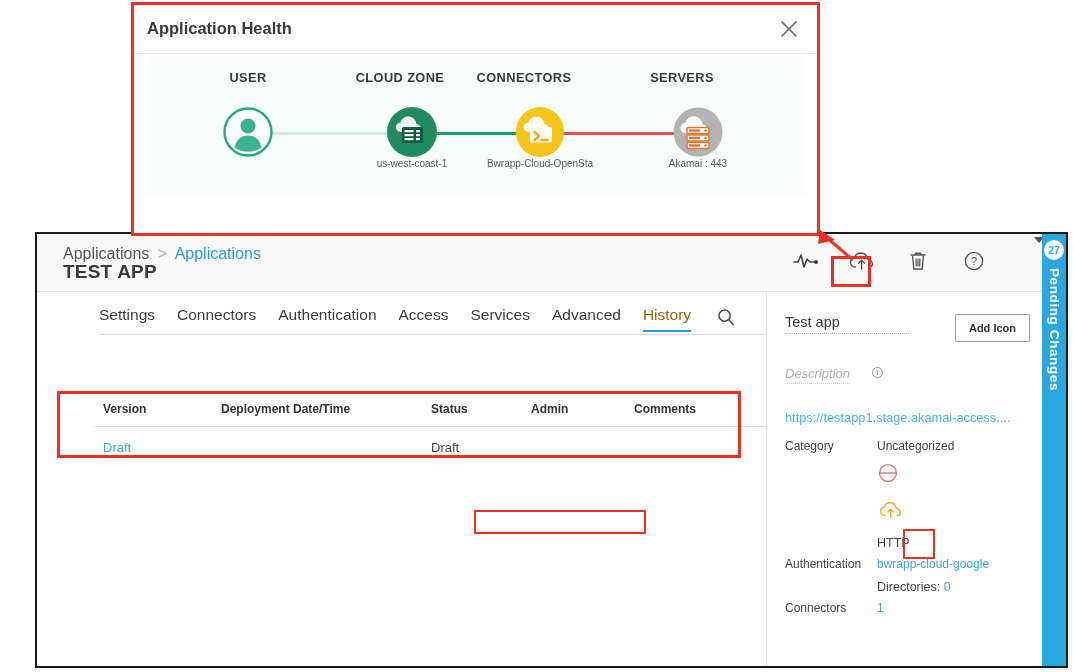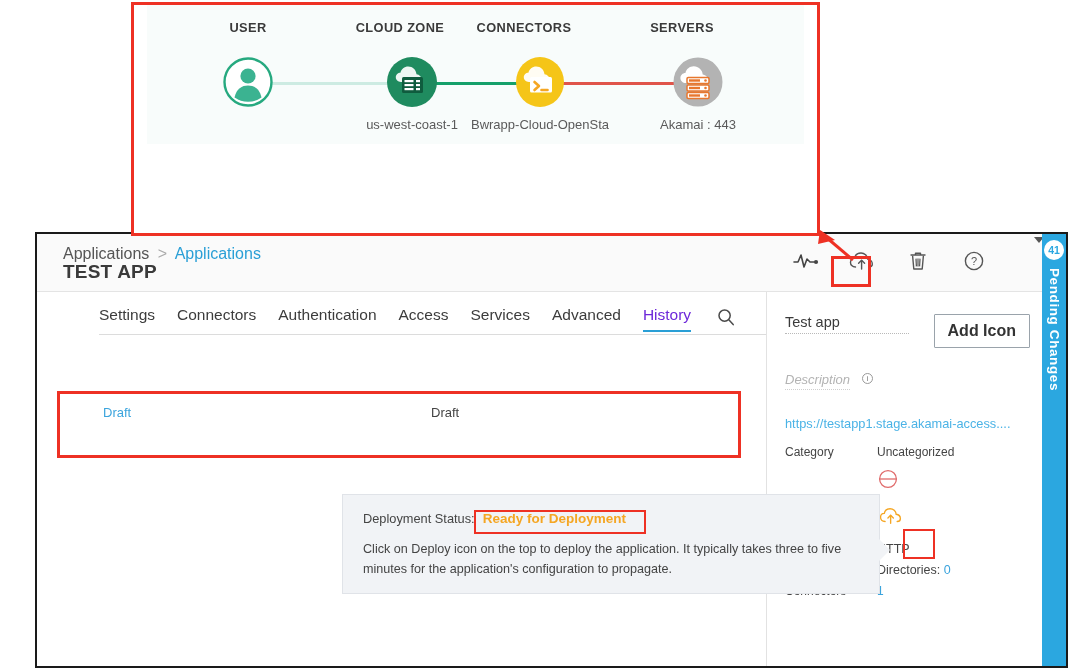--- a/index.html
+++ b/index.html
@@ -64,21 +64,21 @@
     background: #fff;
   }
   .tabs {
     position: absolute; left: 62px; top: 14px;
     display: flex; align-items: baseline; gap: 22px;
   }
   .tab {
     font-size: 15.5px; color: #3c3c3c; cursor: pointer;
     padding-bottom: 6px; white-space: nowrap;
   }
-  .tab.active { color: #6d28d9; border-bottom: 2.5px solid #2a9fd6; }
+  .tab.active { color: #a16207; border-bottom: 2.5px solid #2a9fd6; }
   .tab-search { margin-left: 4px; cursor: pointer; align-self: center; }
   .tabs-underline {
     position: absolute; left: 62px; top: 42px; width: 680px;
     border-bottom: 1px solid #dcdcdc;
   }
 
   
   .history-table {
     position: absolute; left: 58px; top: 158px;
     width: 681px;
@@ -107,26 +107,26 @@
     border-left: 1px solid #e2e2e2;
     padding: 22px 0 0 18px;
   }
   .dp-namerow { display: flex; align-items: flex-start; justify-content: space-between; padding-right: 12px; }
   .dp-name {
     font-size: 14.5px; color: #3a3a3a;
     border-bottom: 1px dotted #b9b9b9;
     width: 124px; padding-bottom: 3px;
   }
   .add-icon-btn {
-    font-size: 16px; font-weight: bold; color: #333;
+    font-size: 11px; font-weight: bold; color: #333;
     border: 1px solid #9aa3ab; background: #fff;
     padding: 7px 13px; cursor: pointer; border-radius: 1px;
     white-space: nowrap;
   }
-  .dp-descrow { margin-top: 24px; display: flex; align-items: flex-start; gap: 12px; }
+  .dp-descrow { margin-top: 24px; display: flex; align-items: flex-start; gap: 22px; }
   .dp-desc {
     font-size: 13px; color: #b3b3b3; font-style: italic;
     border-bottom: 1px dotted #cfcfcf; padding-bottom: 2px;
   }
   .info-dot {
     width: 11px; height: 11px; border-radius: 50%;
     border: 1px solid #9a9a9a; color: #7a7a7a;
     font-size: 8px; line-height: 9px; text-align: center;
     font-style: normal; margin-top: 1px;
   }
@@ -223,21 +223,21 @@
     text-align: center; transform: translateX(-50%);
   }
   .hm-node {
     position: absolute; top: 52px;
     transform: translateX(-50%);
     text-align: center;
   }
   .hm-nodelabel {
     position: absolute; top: 104px;
     transform: translateX(-50%);
-    font-size: 13px; color: #5a5a5a; white-space: nowrap; margin-top: 9px;
+    font-size: 10px; color: #5a5a5a; white-space: nowrap;
   }
   .hm-link {
     position: absolute; top: 78px; height: 3px;
   }
 
   
   .redbox {
     position: absolute; border: 3px solid #ee3124;
     pointer-events: none; z-index: 80;
   }
@@ -310,20 +310,27 @@
           <svg width="18" height="18" viewBox="0 0 18 18">
             <circle cx="7.6" cy="7.6" r="5.6" fill="none" stroke="#4a4a4a" stroke-width="1.5"></circle>
             <line x1="11.8" y1="11.8" x2="16.2" y2="16.6" stroke="#4a4a4a" stroke-width="1.5" stroke-linecap="round"></line>
           </svg>
         </div>
       </div>
       <div class="tabs-underline"></div>
     </div>
 
     <div class="history-table">
+      <div class="ht-head">
+        <div class="ht-c0">Version</div>
+        <div class="ht-c1">Deployment Date/Time</div>
+        <div class="ht-c2">Status</div>
+        <div class="ht-c3">Admin</div>
+        <div class="ht-c4">Comments</div>
+      </div>
       <div class="ht-row">
         <div class="ht-c0 ht-link">Draft</div>
         <div class="ht-c1"></div>
         <div class="ht-c2">Draft</div>
         <div class="ht-c3"></div>
         <div class="ht-c4"></div>
       </div>
     </div>
 
     <div class="details-panel">
@@ -358,48 +365,54 @@
                        C6.2 5.1 8.9 3 12 3 C15.5 3 18.4 5.7 18.7 9.1
                        C21.3 9.4 23.3 11.5 23.3 13.9 C23.3 16 21.8 17 19.8 17" fill="none" stroke="#f5a623" stroke-width="1.5" stroke-linecap="round"></path>
               <line x1="12.6" y1="19" x2="12.6" y2="10.5" stroke="#f5a623" stroke-width="1.5" stroke-linecap="round"></line>
               <polyline points="9.6,13.2 12.6,10.2 15.6,13.2" fill="none" stroke="#f5a623" stroke-width="1.5" stroke-linecap="round" stroke-linejoin="round"></polyline>
             </svg>
           </div>
         </div>
 
         <div class="dp-sub">HTTP</div>
 
+        <div class="dp-line">
+          <div class="dp-label">Authentication</div>
+          <div class="dp-value link">bwrapp-cloud-google</div>
+        </div>
         <div class="dp-sub">
           <span>Directories:</span>
           <b>0</b>
         </div>
 
         <div class="dp-line">
           <div class="dp-label">Connectors</div>
           <div class="dp-value link">1</div>
         </div>
       </div>
     </div>
 
     <div class="pending-rail">
-      <div class="pending-badge">41</div>
+      <div class="pending-badge">27</div>
       <div class="pending-text">Pending Changes</div>
     </div>
 
   </div>
 
-  <div class="deploy-tip">
-    <div class="dt-statusline">
-      <span>Deployment Status:</span>
-      <span class="dt-status-val">Ready for Deployment</span>
-    </div>
-    <div class="dt-body">Click on Deploy icon on the top to deploy the application. It typically takes three to five minutes for the application's configuration to propagate.</div>
-  </div>
 
   <div class="health-modal">
+    <div class="hm-titlebar">
+      <div class="hm-title">Application Health</div>
+      <div class="hm-close">
+        <svg width="22" height="22" viewBox="0 0 22 22">
+          <line x1="4" y1="4" x2="18" y2="18" stroke="#6a6a6a" stroke-width="1.7" stroke-linecap="round"></line>
+          <line x1="18" y1="4" x2="4" y2="18" stroke="#6a6a6a" stroke-width="1.7" stroke-linecap="round"></line>
+        </svg>
+      </div>
+    </div>
 
     <div class="hm-body">
 
       <div class="hm-colhead" style="left:101px;">USER</div>
       <div class="hm-colhead" style="left:253px;">CLOUD ZONE</div>
       <div class="hm-colhead" style="left:377px;">CONNECTORS</div>
       <div class="hm-colhead" style="left:535px;text-align:center;">SERVERS</div>
 
       <div class="hm-link" style="left:125px; width:130px; background:#cdebe2;"></div>
       <div class="hm-link" style="left:275px; width:108px; background:#15a06a;"></div>

